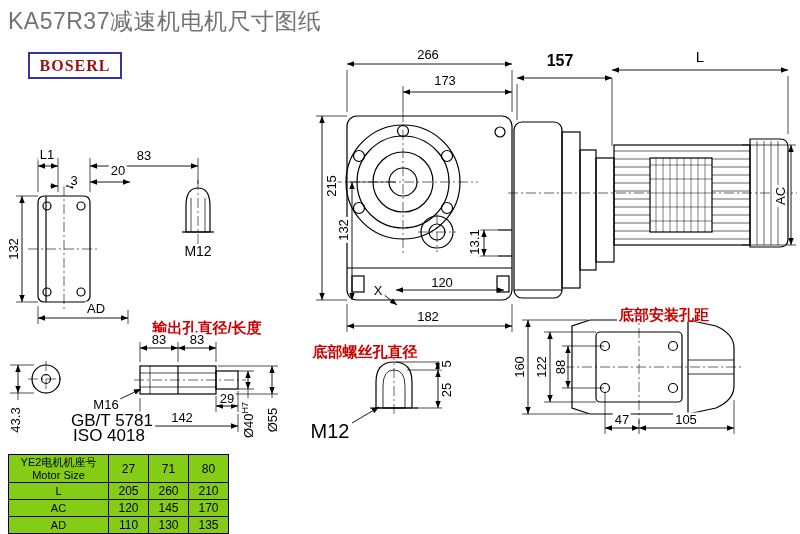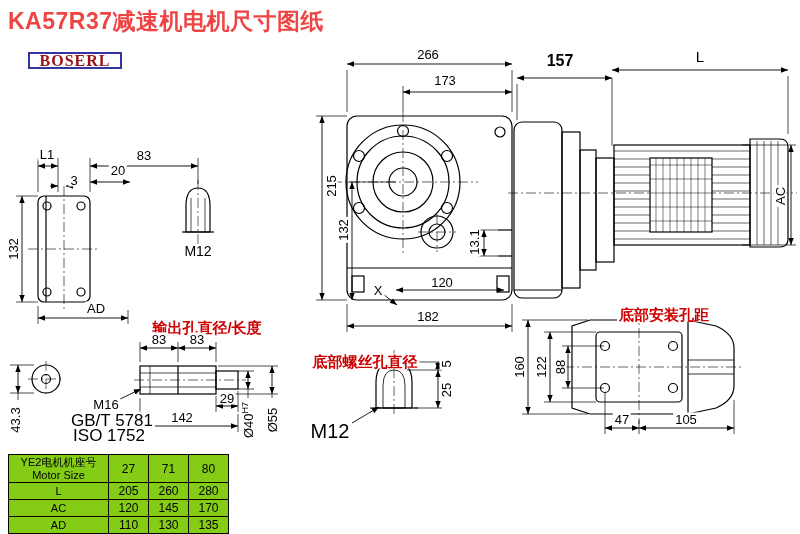--- a/index.html
+++ b/index.html
@@ -9,23 +9,23 @@
   .canvas > svg{position:absolute;left:0;top:0}
   .dim{position:absolute;transform:translate(-50%,-50%);font-size:13px;line-height:1;
        white-space:nowrap;background:#fff;padding:0 2px}
   .rot{transform:translate(-50%,-50%) rotate(-90deg)}
   .red{color:#cc0000;font-weight:bold;font-size:15px}
   .b157{font-weight:bold;font-size:16px}
   .szL{font-size:15px}
   .m12b{font-size:20px}
   .m12s{font-size:14px}
   .small-std{font-size:17px}
-  .title{position:absolute;left:8px;top:6px;font-size:23px;font-weight:bold;color:#ef4444;
+  .title{position:absolute;left:8px;top:6px;font-size:23px;font-weight:normal;color:#737373;
          white-space:nowrap;letter-spacing:.5px}
-  .logo{position:absolute;left:28px;top:52px;width:94px;height:17px;border:2px solid #3434a2;
+  .logo{position:absolute;left:28px;top:52px;width:94px;height:27px;border:2px solid #3434a2;
         color:#991111;font-family:"Liberation Serif",serif;font-weight:bold;font-size:16px;
         display:flex;align-items:center;justify-content:center;letter-spacing:1px}
   .size-table{position:absolute;left:8px;top:454px;border-collapse:collapse;font-size:12px;background:#84cc16}
   .size-table th,.size-table td{border:1px solid #000;text-align:center;font-weight:normal;
         padding:0 5px;height:17px;min-width:40px}
   .size-table .c0{min-width:100px;font-size:11px;line-height:1.15;padding:1px 4px}
   .size-table .c0 span{display:block}
   sup{font-size:9px}
 </style>
 </head>
@@ -258,21 +258,21 @@
       <line x1="352" y1="423" x2="379" y2="407" marker-end="url(#arr)"></line>
       <line x1="50" y1="186" x2="58" y2="186" marker-end="url(#arr)"></line>
       <line x1="74" y1="186" x2="66" y2="186" marker-end="url(#arr)"></line>
     </g>
   </svg>
 
   <div class="title">KA57R37减速机电机尺寸图纸</div>
   <div class="logo">BOSERL</div>
 
   <span class="dim red" style="left:207px;top:327px">输出孔直径/长度</span>
-  <span class="dim red" style="left:365px;top:361px">底部螺丝孔直径</span>
+  <span class="dim red" style="left:365px;top:351px">底部螺丝孔直径</span>
   <span class="dim red" style="left:664px;top:314px">底部安装孔距</span>
 
   <span class="dim" style="left:428px;top:54px">266</span>
   <span class="dim" style="left:445px;top:80px">173</span>
   <span class="dim rot" style="left:331px;top:186px">215</span>
   <span class="dim rot" style="left:343px;top:230px">132</span>
   <span class="dim" style="left:442px;top:282px">120</span>
   <span class="dim" style="left:428px;top:316px">182</span>
   <span class="dim rot" style="left:474px;top:242px">13.1</span>
   <span class="dim" style="left:378px;top:290px">X</span>
@@ -286,21 +286,21 @@
   <span class="dim" style="left:118px;top:170px">20</span>
   <span class="dim" style="left:144px;top:155px">83</span>
   <span class="dim rot" style="left:13px;top:249px">132</span>
   <span class="dim" style="left:96px;top:308px">AD</span>
   <span class="dim m12s" style="left:198px;top:251px">M12</span>
 
   <span class="dim" style="left:159px;top:339px">83</span>
   <span class="dim" style="left:197px;top:339px">83</span>
   <span class="dim" style="left:106px;top:404px">M16</span>
   <span class="dim small-std" style="left:112px;top:420px">GB/T 5781</span>
-  <span class="dim small-std" style="left:109px;top:435px">ISO 1752</span>
+  <span class="dim small-std" style="left:109px;top:435px">ISO 4018</span>
   <span class="dim" style="left:227px;top:398px">29</span>
   <span class="dim" style="left:182px;top:417px">142</span>
   <span class="dim rot" style="left:248px;top:420px"><span>Ø40</span><sup>H7</sup></span>
   <span class="dim rot" style="left:272px;top:420px">Ø55</span>
   <span class="dim rot" style="left:15px;top:420px">43.3</span>
 
   <span class="dim rot" style="left:446px;top:364px">5</span>
   <span class="dim rot" style="left:446px;top:390px">25</span>
   <span class="dim m12b" style="left:330px;top:431px">M12</span>
 
@@ -318,21 +318,21 @@
         <span>Motor Size</span>
       </th>
       <th>27</th>
       <th>71</th>
       <th>80</th>
     </tr>
     <tr>
       <td class="c0">L</td>
       <td>205</td>
       <td>260</td>
-      <td>280</td>
+      <td>210</td>
     </tr>
     <tr>
       <td class="c0">AC</td>
       <td>120</td>
       <td>145</td>
       <td>170</td>
     </tr>
     <tr>
       <td class="c0">AD</td>
       <td>110</td>

